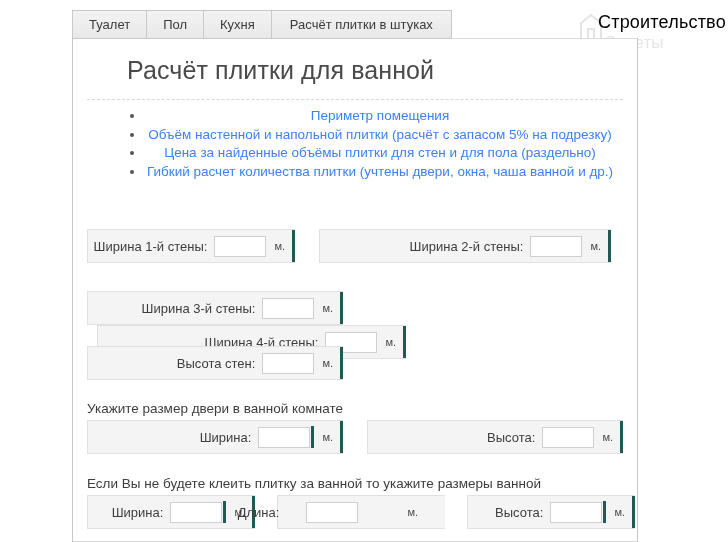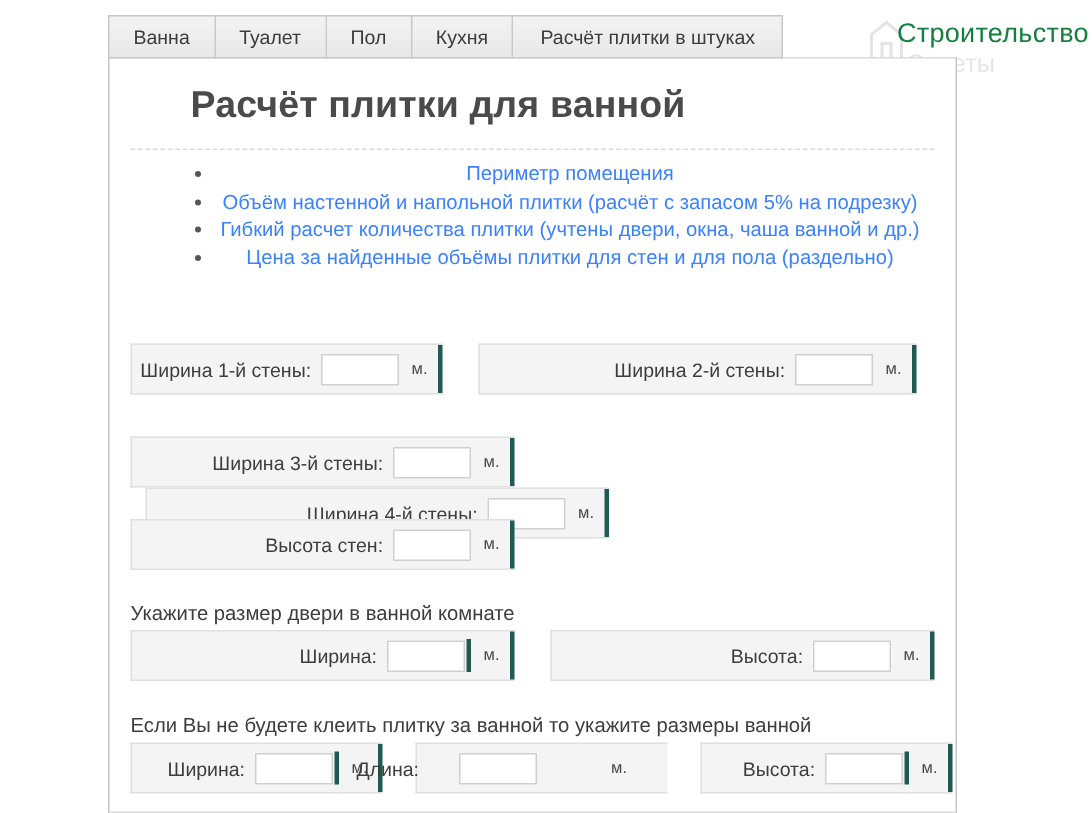--- a/index.html
+++ b/index.html
@@ -33,21 +33,21 @@
     left: 0px;
     top: 6px;
     width: 26px;
     height: 30px;
   }
   #watermark .wm-line1 {
     position: absolute;
     left: 20px;
     top: 6px;
     font-size: 18px;
-    color: #15803d;
+    color: #000000;
     white-space: nowrap;
     letter-spacing: 0.2px;
   }
   #watermark .wm-line2 {
     position: absolute;
     left: 26px;
     top: 27px;
     font-size: 17px;
     color: #e6e6e6;
     white-space: nowrap;
@@ -95,21 +95,21 @@
     border-right: 1px solid #c6c6c6;
     border-top: 1px solid #dadada;
     box-sizing: border-box;
     z-index: 2;
   }
 
   #page-title {
     margin: 0;
     padding: 17px 0 0 54px;
     font-size: 25px;
-    font-weight: bold;
+    font-weight: normal;
     color: #4a4a4a;
     letter-spacing: 0.1px;
   }
 
   #title-rule {
     margin: 14px 14px 0 14px;
     height: 0;
     border: none;
     border-top: 1px dashed #d8d8d8;
   }
@@ -222,23 +222,20 @@
   <svg class="wm-logo" viewBox="0 0 26 30">
     <path d="M3 11 L13 3 L23 11 L23 27 L3 27 Z" fill="none" stroke="#e4e4e4" stroke-width="2"></path>
     <path d="M10 27 L10 17 L16 17 L16 27" fill="none" stroke="#e4e4e4" stroke-width="2"></path>
   </svg>
   <div class="wm-line1">Строительство</div>
   <div class="wm-line2">Советы</div>
 </div>
 
 <div id="tabbar">
   <div class="tab">
-    <span>Ванна</span>
-  </div>
-  <div class="tab">
     <span>Туалет</span>
   </div>
   <div class="tab">
     <span>Пол</span>
   </div>
   <div class="tab">
     <span>Кухня</span>
   </div>
   <div class="tab wide">
     <span>Расчёт плитки в штуках</span>
@@ -246,22 +243,22 @@
 </div>
 
 <div id="panel">
 
   <h1 id="page-title">Расчёт плитки для ванной</h1>
   <hr id="title-rule">
 
   <ul id="features">
     <li>Периметр помещения</li>
     <li>Объём настенной и напольной плитки (расчёт с запасом 5% на подрезку)</li>
+    <li>Цена за найденные объёмы плитки для стен и для пола (раздельно)</li>
     <li>Гибкий расчет количества плитки (учтены двери, окна, чаша ванной и др.)</li>
-    <li>Цена за найденные объёмы плитки для стен и для пола (раздельно)</li>
   </ul>
 
   <div class="row" style="top:190px;">
     <div class="fieldgroup" style="margin-left:14px; width:208px;">
       <span class="flabel">Ширина 1-й стены:</span>
       <input class="fin" type="text" value="" style="">
       <span class="unit">м.</span>
       <span class="accent"></span>
     </div>
     <div class="fieldgroup" style="margin-left:24px; width:292px;">

